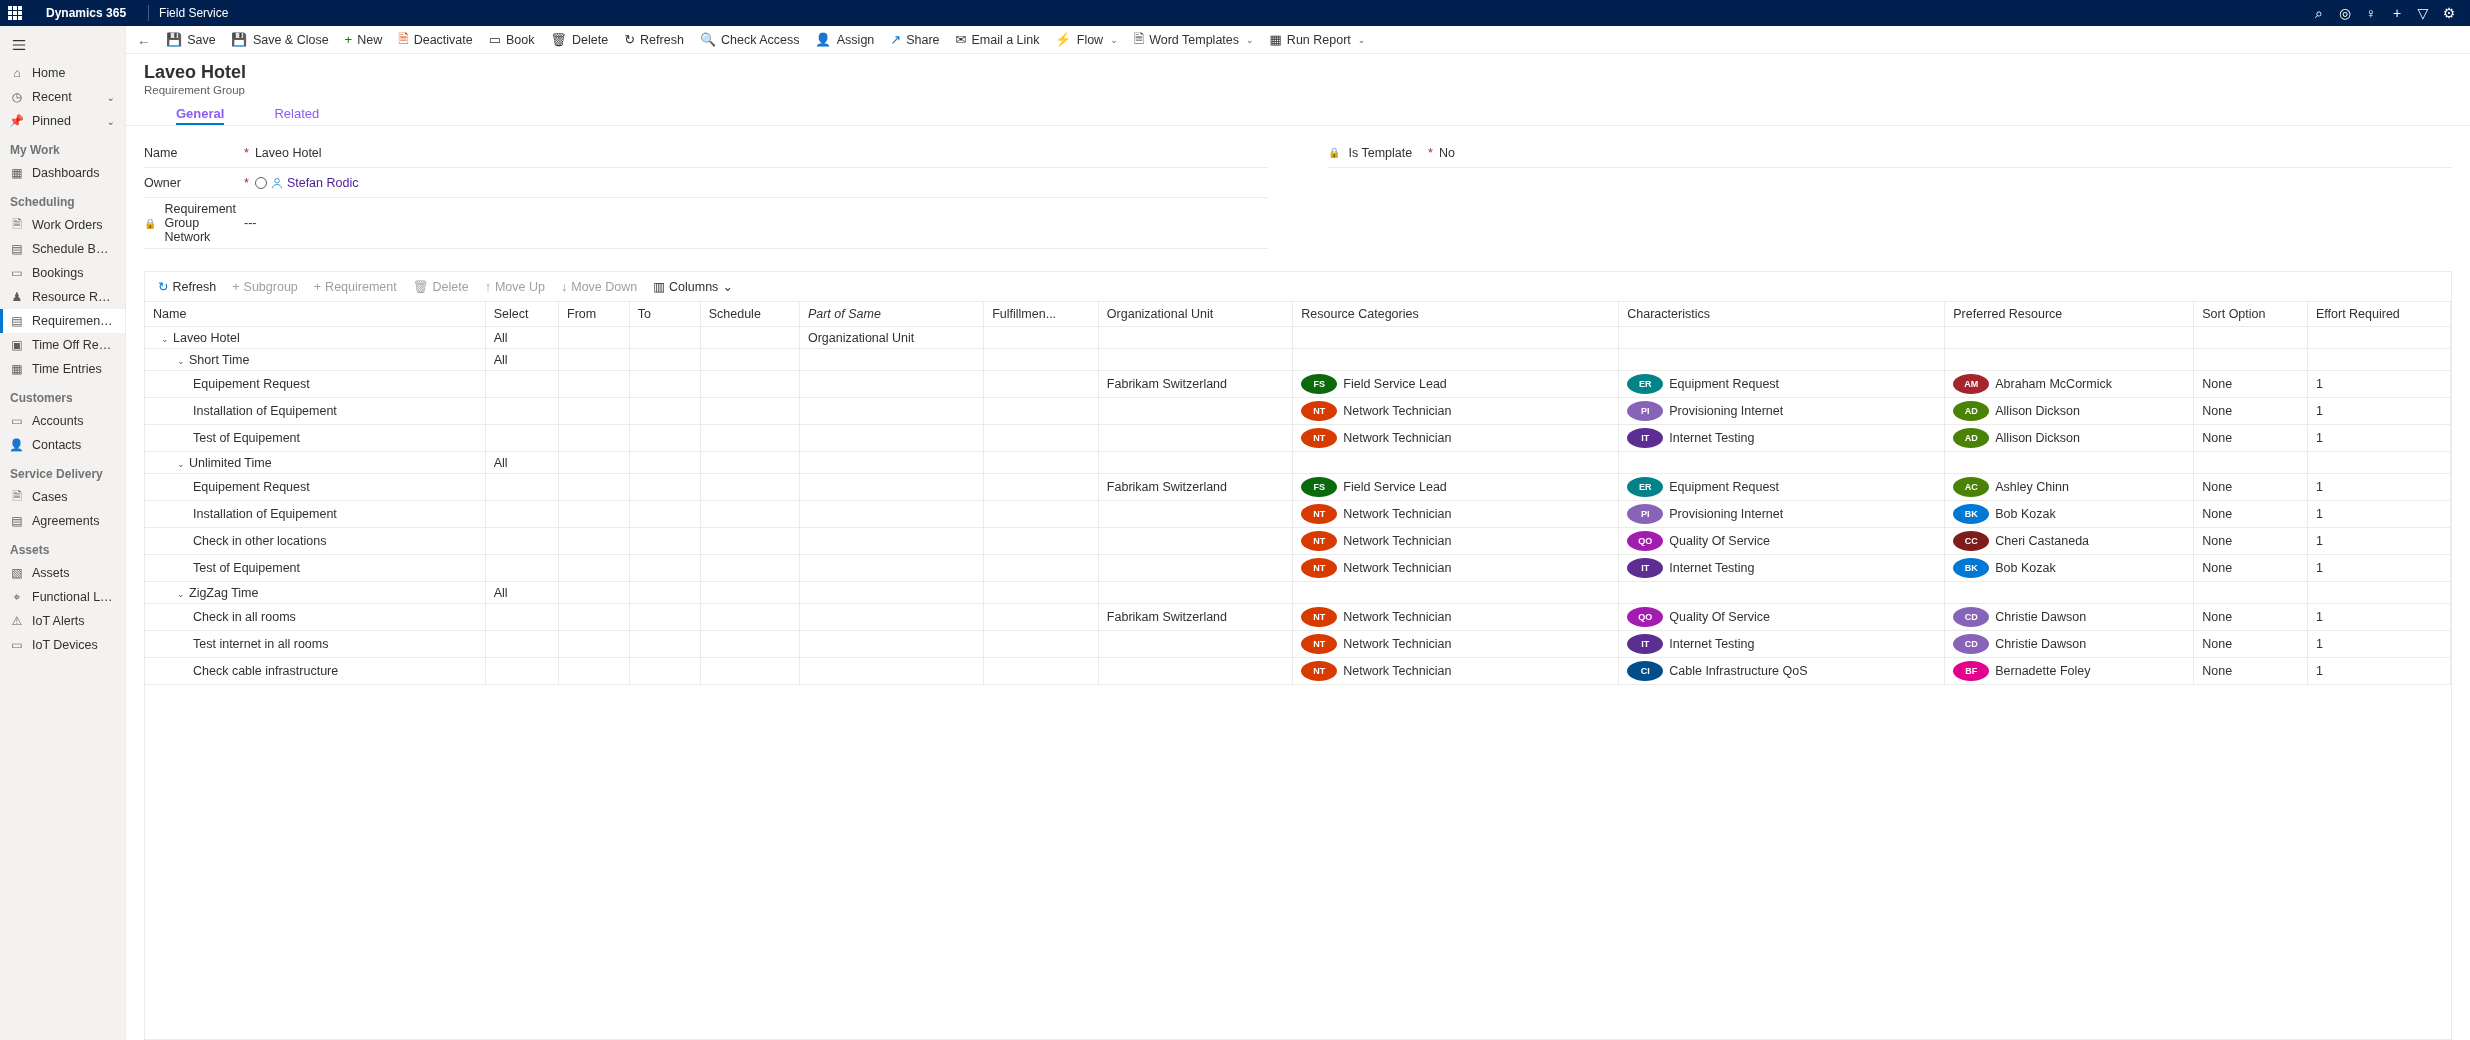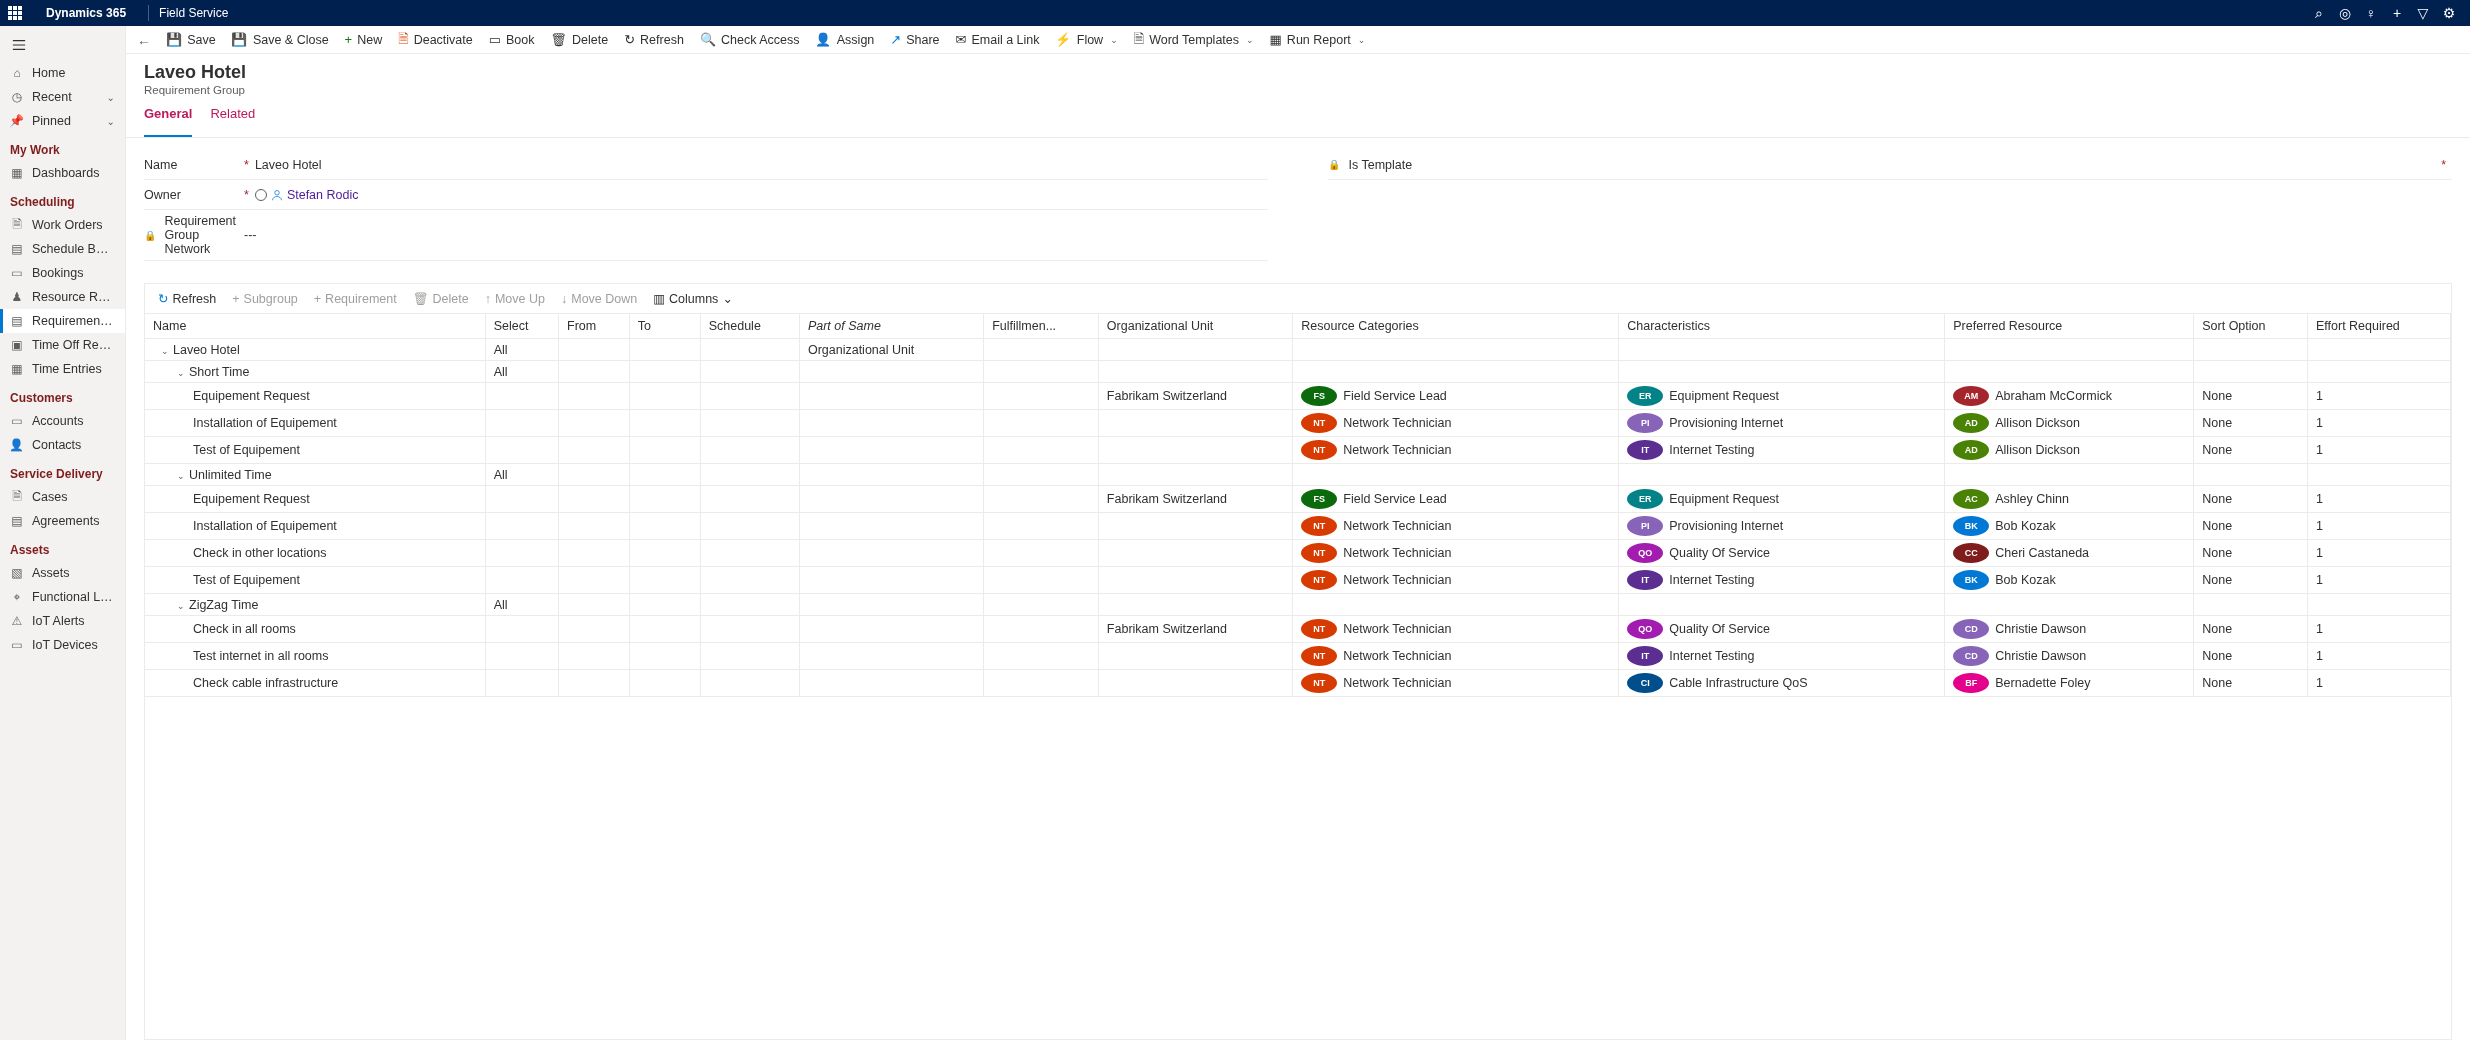--- a/index.html
+++ b/index.html
@@ -16,32 +16,32 @@
 .sidebar { width: 126px; background: #f3f2f1; border-right: 1px solid #edebe9; overflow-y: auto; font-size: 12.5px; }
 .sidebar .rail { padding: 6px 0; }
 .sidebar .hamburger { padding: 6px 12px; cursor: pointer; }
 .sidebar .hamburger svg { width: 14px; height: 14px; }
 .sidebar .nav-item { display: flex; align-items: center; padding: 5px 10px; cursor: pointer; color: #323130; position: relative; gap: 8px; }
 .sidebar .nav-item.active { background: #fff; }
 .sidebar .nav-item.active::before { content: ""; position: absolute; left: 0; top: 0; bottom: 0; width: 3px; background: #0078d4; }
 .sidebar .nav-icon { width: 14px; height: 14px; display: flex; align-items: center; justify-content: center; color: #605e5c; font-size: 12px; }
 .sidebar .nav-label { flex: 1; white-space: nowrap; overflow: hidden; text-overflow: ellipsis; }
 .sidebar .chev { color: #605e5c; font-size: 10px; }
-.sidebar .section { padding: 10px 10px 4px; font-weight: 600; font-size: 12px; color: #7f1d1d; }
+.sidebar .section { padding: 10px 10px 4px; font-weight: 600; font-size: 12px; color: #737373; }
 .main { flex: 1; display: flex; flex-direction: column; overflow: hidden; }
 .cmdbar { height: 28px; border-bottom: 1px solid #edebe9; display: flex; align-items: center; padding: 0 6px; font-size: 12.5px; gap: 2px; }
 .cmdbar .back { width: 24px; text-align: center; color: #605e5c; cursor: pointer; font-size: 14px; }
 .cmdbar .cmd { display: flex; align-items: center; gap: 5px; padding: 0 8px; height: 100%; cursor: pointer; }
 .cmdbar .cmd .ci { font-size: 13px; }
 .cmdbar .chev-d { font-size: 9px; color: #605e5c; margin-left: 2px; }
 .header { padding: 8px 18px 0; }
 .header h1 { font-size: 18px; font-weight: 600; }
 .header .sub { font-size: 11.5px; color: #605e5c; margin-top: 1px; }
 .tabs { display: flex; gap: 18px; padding: 10px 18px 0; border-bottom: 1px solid #edebe9; font-size: 13px; }
-.tabs .tab { padding-bottom: 14px; cursor: pointer; color: #be185d; }
+.tabs .tab { padding-bottom: 2px; cursor: pointer; color: #8b5cf6; margin-left: 32px; }
 .tabs .tab.active { font-weight: 600; border-bottom: 2px solid #0078d4; }
 .form { padding: 12px 18px; }
 .form-grid { display: grid; grid-template-columns: 1fr 1fr; gap: 0 60px; }
 .field { display: flex; align-items: center; border-bottom: 1px solid #edebe9; padding: 4px 0; min-height: 30px; font-size: 12.5px; }
 .field .lbl { width: 100px; color: #323130; display: flex; align-items: center; gap: 4px; }
 .field .req { color: #a4262c; margin-left: auto; margin-right: 6px; }
 .field .val { flex: 1; }
 .field .lock { font-size: 10px; color: #605e5c; margin-right: 4px; }
 .owner-link { color: #4c1d95; display: flex; align-items: center; gap: 4px; cursor: pointer; }
 .owner-link .avatar-ring { width: 12px; height: 12px; border: 1px solid #605e5c; border-radius: 50%; display: inline-block; }
@@ -307,20 +307,21 @@
             <div class="val">---</div>
           </div>
         </div>
         <div>
           <div class="field">
             <div class="lbl">
                 <span class="lock">🔒</span>
                 <span>Is Template</span>
               </div>
             <span class="req">*</span>
+            <div class="val">No</div>
           </div>
         </div>
       </div>
     </div>
 
     <div class="gridbox">
       <div class="gridbar" id="gridbar">
           <div class="gcmd">
             <span style="color:#0078d4">↻</span>
             <span>Refresh</span>

